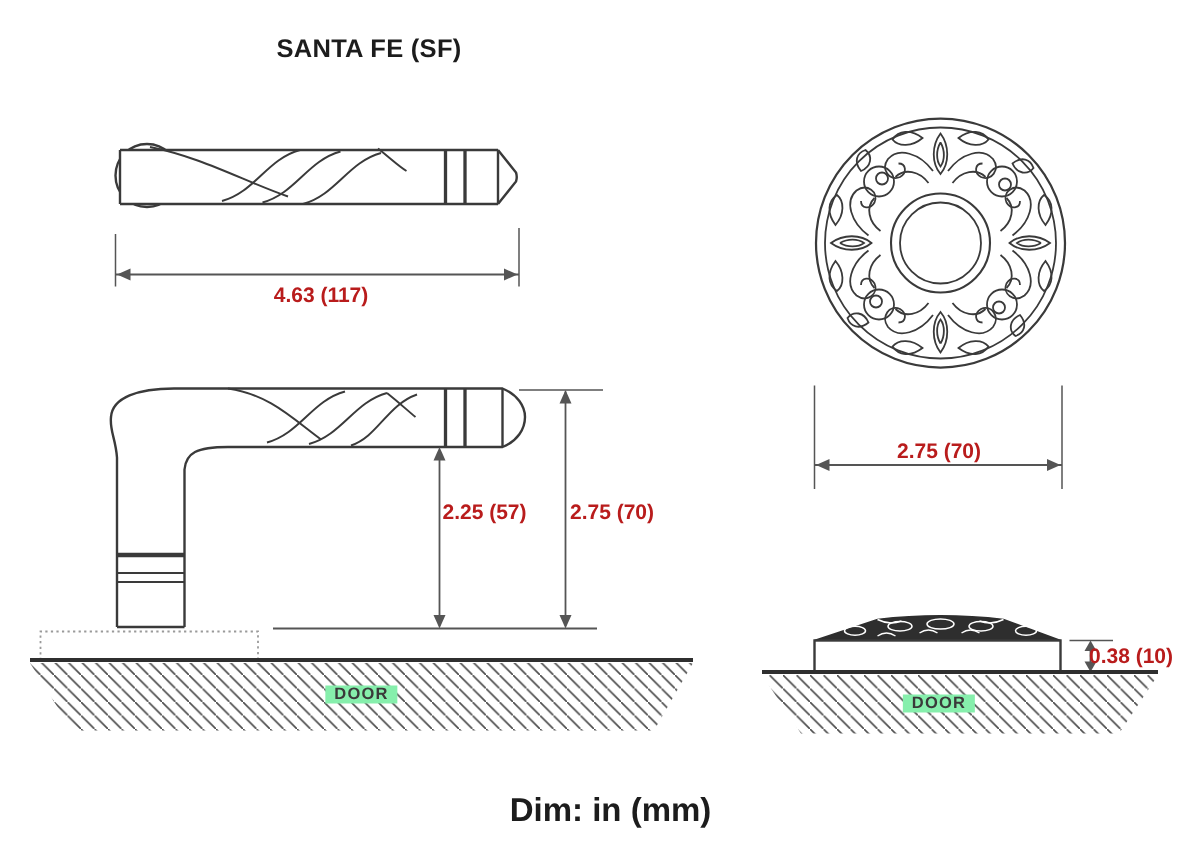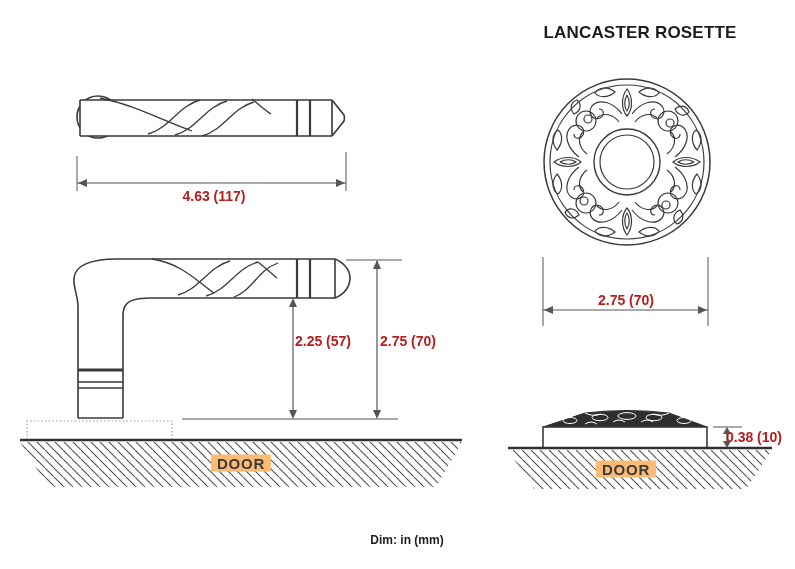--- a/index.html
+++ b/index.html
@@ -14,24 +14,24 @@
   .t{
     position:absolute;
     transform:translate(-50%,-50%);
     font-weight:bold;
     white-space:nowrap;
     color:#2e2e2e;
   }
   .title{font-size:17px;color:#1c1c1c;letter-spacing:.2px;}
   .dim{font-size:14px;color:#b91c1c;}
   .door-label{
-    font-size:15px;color:#3a3a3a;
-    background:#fdba74;padding:0 6px;letter-spacing:.8px;
+    font-size:11px;color:#3a3a3a;
+    background:#86efac;padding:0 6px;letter-spacing:.8px;
   }
-  .footer{font-size:12px;color:#1c1c1c;}
+  .footer{font-size:22px;color:#1c1c1c;}
 </style>
 </head>
 <body>
 
 <div class="sheet">
 
   <svg width="795" height="569" viewBox="0 0 795 569">
     <defs>
       <pattern id="hatch" width="9" height="9" patternUnits="userSpaceOnUse">
         <line x1="-2" y1="-2" x2="11" y2="11" stroke="#4d4d4d" stroke-width="1.1"></line>
@@ -144,21 +144,21 @@
       <polygon points="727,427 723,434 731,434" fill="#555555" stroke="none"></polygon>
       <polygon points="727,448 723,441 731,441" fill="#555555" stroke="none"></polygon>
     </g>
 
     <g>
       <polygon points="508,450 772,450 746,489 534,489" fill="url(#hatch)" stroke="none"></polygon>
       <path d="M508,448 H772" stroke="#2f2f2f" stroke-width="2.6" fill="none"></path>
     </g>
   </svg>
 
-  <div class="t title" style="left:640px;top:33px">LANCASTER ROSETTE</div>
+  <div class="t title" style="left:246px;top:33px">SANTA FE (SF)</div>
 
   <div class="t dim" style="left:214px;top:196px">4.63 (117)</div>
   <div class="t dim" style="left:323px;top:341px">2.25 (57)</div>
   <div class="t dim" style="left:408px;top:341px">2.75 (70)</div>
   <div class="t dim" style="left:626px;top:300px">2.75 (70)</div>
   <div class="t dim" style="left:754px;top:437px">0.38 (10)</div>
 
   <div class="t door-label" style="left:241px;top:463px">DOOR</div>
   <div class="t door-label" style="left:626px;top:469px">DOOR</div>
 

